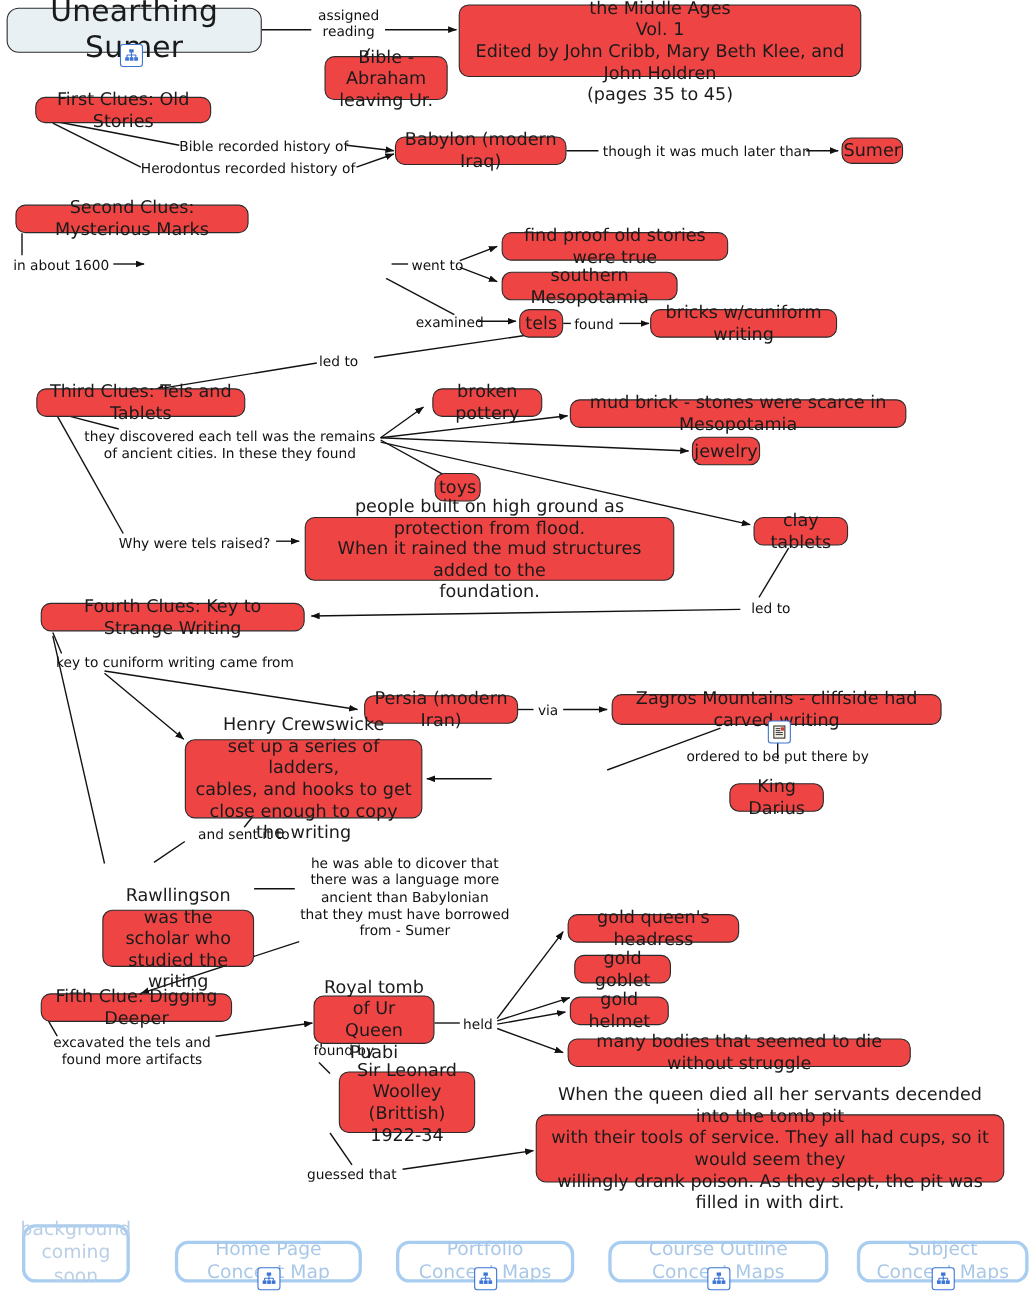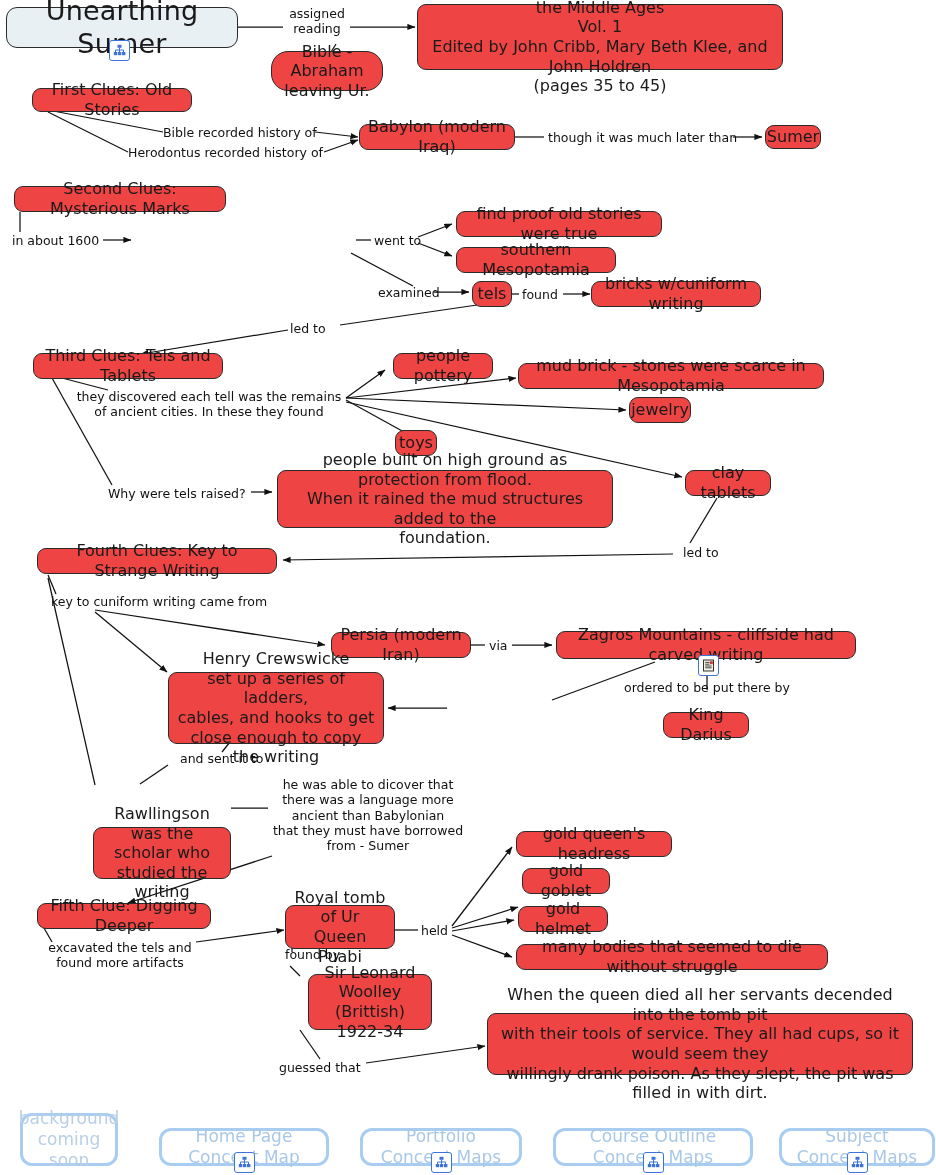--- a/index.html
+++ b/index.html
@@ -134,21 +134,21 @@
   </div>
 
   <div class="node" style="left:417px;top:4px;width:366px;height:66px;white-space:pre-line;">The Human Odyssey: Prehistory Through the Middle Ages
 Vol. 1
 Edited by John Cribb, Mary Beth Klee, and John Holdren
 (pages 35 to 45)</div>
 
   <div class="lbl" style="left:283px;top:6px;width:68px;">assigned
 reading</div>
 
-  <div class="node" style="left:271px;top:51px;width:112px;height:40px;white-space:pre-line;border-radius:17px;">Bible - Abraham
+  <div class="node" style="left:295px;top:51px;width:112px;height:40px;white-space:pre-line;">Bible - Abraham
 leaving Ur.</div>
 
   <div class="node" style="left:32px;top:88px;width:160px;height:24px;">First Clues: Old Stories</div>
 
   <div class="lbl left" style="left:163px;top:125px;">Bible recorded history of</div>
   <div class="lbl left" style="left:128px;top:145px;">Herodontus recorded history of</div>
 
   <div class="node" style="left:359px;top:124px;width:156px;height:26px;">Babylon (modern Iraq)</div>
 
   <div class="lbl left" style="left:548px;top:130px;">though it was much later than</div>
@@ -173,21 +173,21 @@
 
   <div class="node" style="left:591px;top:281px;width:170px;height:26px;">bricks w/cuniform writing</div>
 
   <div class="lbl left" style="left:290px;top:321px;">led to</div>
 
   <div class="node" style="left:33px;top:353px;width:190px;height:26px;">Third Clues: Tels and Tablets</div>
 
   <div class="lbl" style="left:72px;top:389px;width:274px;">they discovered each tell was the remains
 of ancient cities. In these they found</div>
 
-  <div class="node" style="left:393px;top:353px;width:100px;height:26px;">people pottery</div>
+  <div class="node" style="left:393px;top:353px;width:100px;height:26px;">broken pottery</div>
   <div class="node" style="left:518px;top:363px;width:306px;height:26px;">mud brick - stones were scarce in Mesopotamia</div>
   <div class="node" style="left:629px;top:397px;width:62px;height:26px;">jewelry</div>
   <div class="node" style="left:395px;top:430px;width:42px;height:26px;">toys</div>
   <div class="node" style="left:685px;top:470px;width:86px;height:26px;">clay tablets</div>
 
   <div class="lbl left" style="left:108px;top:486px;">Why were tels raised?</div>
 
   <div class="node" style="left:277px;top:470px;width:336px;height:58px;white-space:pre-line;">people built on high ground as protection from flood.
 When it rained the mud structures added to the
 foundation.</div>

